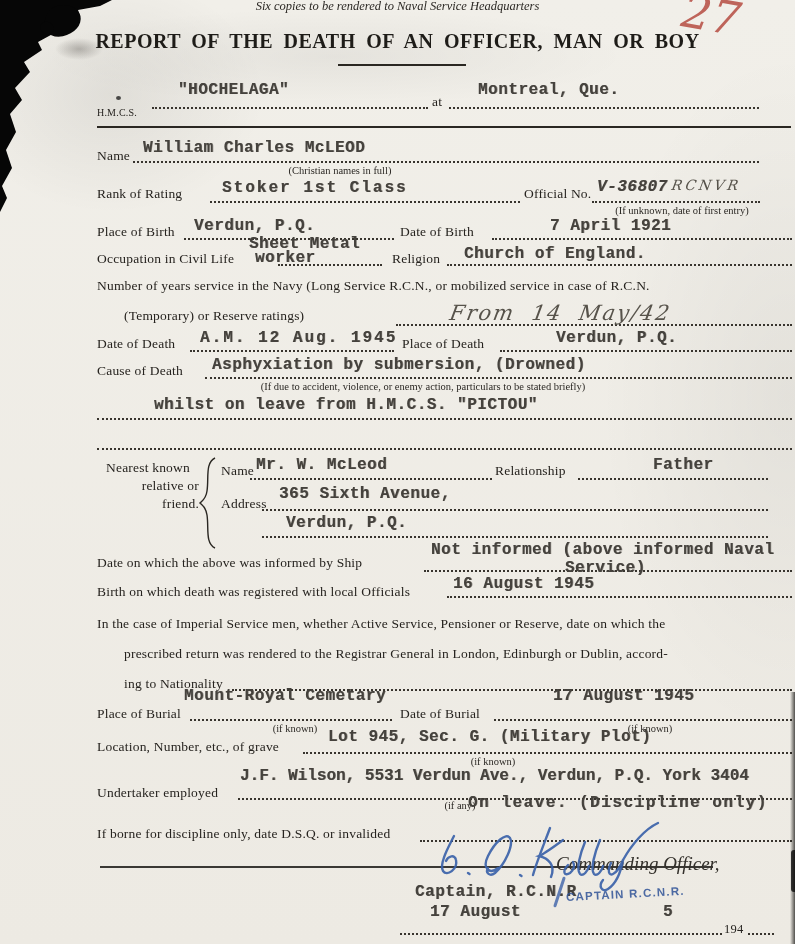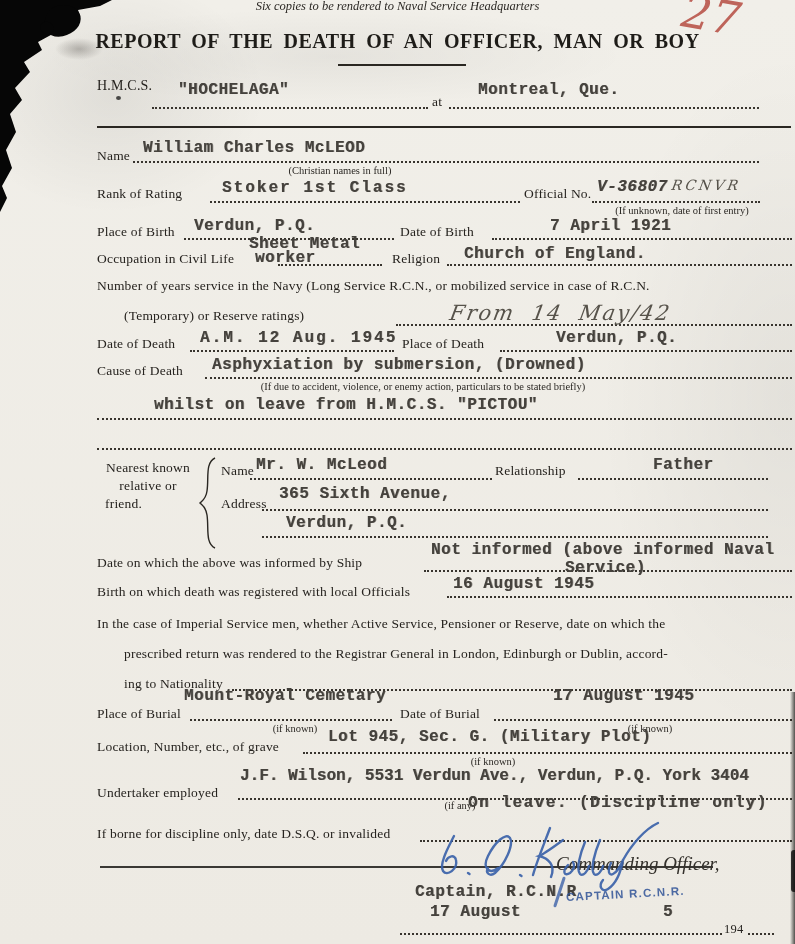--- a/index.html
+++ b/index.html
@@ -48,21 +48,21 @@
 </style>
 </head>
 <body>
 
 <div class="paper">
 
   <div class="subtitle">Six copies to be rendered to Naval Service Headquarters</div>
   <div class="title">REPORT OF THE DEATH OF AN OFFICER, MAN OR BOY</div>
   <div class="rule" style="top:64px;left:338px;width:128px;height:2px;"></div>
 
-  <div class="lbl" style="top:78px;left:97px;font-size:14px;">H.M.C.S.</div>
+  <div class="lbl" style="top:107px;left:97px;font-size:10px;">H.M.C.S.</div>
   <div class="dot" style="top:107px;left:152px;width:276px;"></div>
   <div class="lbl" style="top:95px;left:432px;">at</div>
   <div class="dot" style="top:107px;left:449px;width:310px;"></div>
   <div class="tw" style="top:82px;left:178px;">"HOCHELAGA"</div>
   <div class="tw" style="top:82px;left:478px;">Montreal, Que.</div>
 
   <div class="rule" style="top:126px;left:97px;width:694px;height:2px;"></div>
 
   <div class="lbl" style="top:149px;left:97px;">Name</div>
   <div class="tw" style="top:140px;left:143px;">William Charles McLEOD</div>
@@ -107,22 +107,22 @@
 
   <div class="lbl" style="top:364px;left:97px;">Cause of Death</div>
   <div class="tw" style="top:357px;left:212px;">Asphyxiation by submersion, (Drowned)</div>
   <div class="dot" style="top:377px;left:205px;width:587px;"></div>
   <div class="cap" style="top:381px;left:213px;width:420px;">(If due to accident, violence, or enemy action, particulars to be stated briefly)</div>
   <div class="tw" style="top:397px;left:154px;">whilst on leave from H.M.C.S. "PICTOU"</div>
   <div class="dot" style="top:418px;left:97px;width:695px;"></div>
   <div class="dot" style="top:448px;left:97px;width:695px;"></div>
 
   <div class="lbl" style="top:461px;left:97px;width:102px;text-align:center;">Nearest known</div>
-  <div class="lbl" style="top:479px;left:97px;width:102px;text-align:center;">relative or</div>
-  <div class="lbl" style="top:497px;left:105px;width:102px;text-align:left;">friend.</div>
+  <div class="lbl" style="top:479px;left:97px;width:102px;text-align:right;">relative or</div>
+  <div class="lbl" style="top:497px;left:97px;width:102px;text-align:right;">friend.</div>
   <div class="bracewrap">
     <svg width="20" height="94" viewBox="0 0 20 94">
         <path d="M17,2 C7,7 11,22 9,35 C8,43 4,45 2,47 C4,49 8,51 9,59 C11,72 7,87 17,92" fill="none" stroke="#2a2722" stroke-width="1.4"></path>
       </svg>
   </div>
   <div class="lbl" style="top:464px;left:221px;">Name</div>
   <div class="tw" style="top:457px;left:256px;">Mr. W. McLeod</div>
   <div class="dot" style="top:478px;left:250px;width:242px;"></div>
   <div class="lbl" style="top:464px;left:495px;">Relationship</div>
   <div class="tw" style="top:457px;left:653px;">Father</div>

